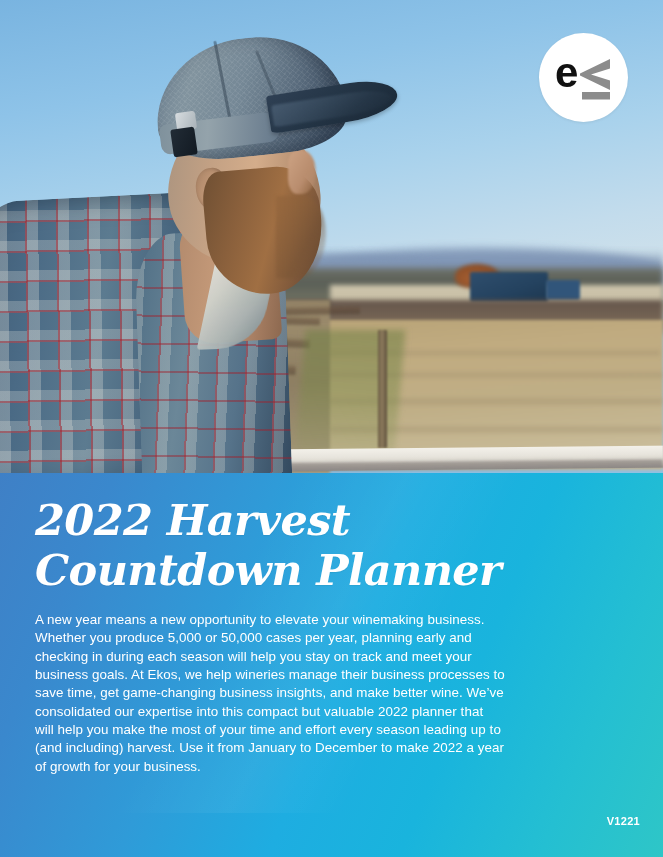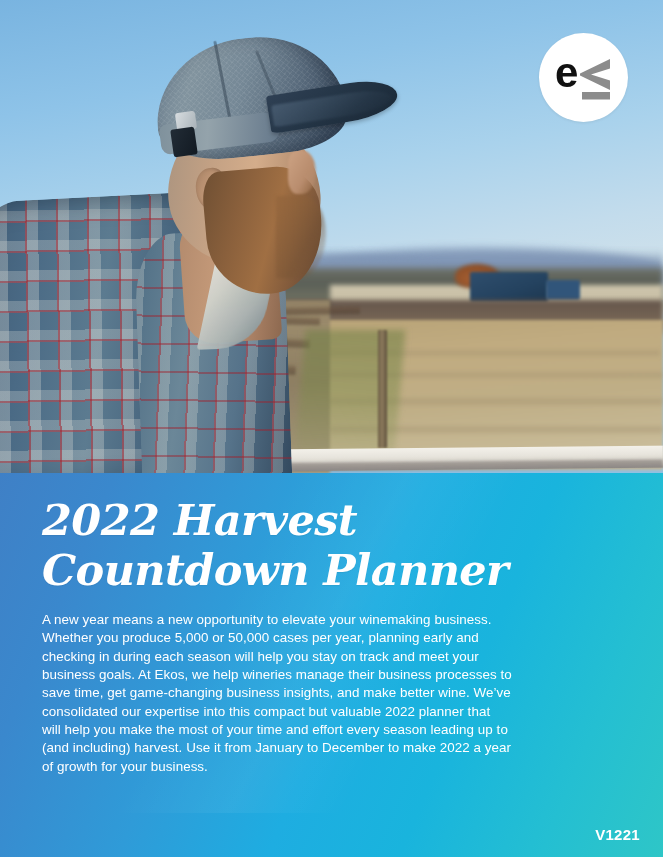--- a/index.html
+++ b/index.html
@@ -392,21 +392,21 @@
   .band-sheen {
     position: absolute;
     left: -60px; top: -80px;
     width: 820px; height: 420px;
     background: linear-gradient(118deg, rgba(255,255,255,0.0) 38%, rgba(255,255,255,0.055) 49%, rgba(255,255,255,0.0) 60%);
     pointer-events: none;
   }
 
   .band-inner {
     position: absolute;
-    left: 42px; top: 22px;
+    left: 35px; top: 22px;
     width: 560px;
   }
 
   .title {
     font-family: "DejaVu Serif", "Liberation Serif", serif;
     font-weight: 700;
     font-style: italic;
     font-size: 43px;
     line-height: 50px;
     color: #ffffff;
@@ -433,24 +433,24 @@
     line-height: 18.35px;
     color: #ffffff;
     margin: 16px 0 0 0;
     max-width: 470px;
     letter-spacing: 0.05px;
   }
 
   .version {
     position: absolute;
     right: 23px;
-    bottom: 14px;
+    bottom: 30px;
     font-family: "Liberation Sans", sans-serif;
     font-weight: 700;
-    font-size: 15px;
+    font-size: 11px;
     letter-spacing: 0.3px;
     color: #ffffff;
   }
 </style>
 </head>
 <body>
 
 <div class="page">
 
   <div class="hero">

